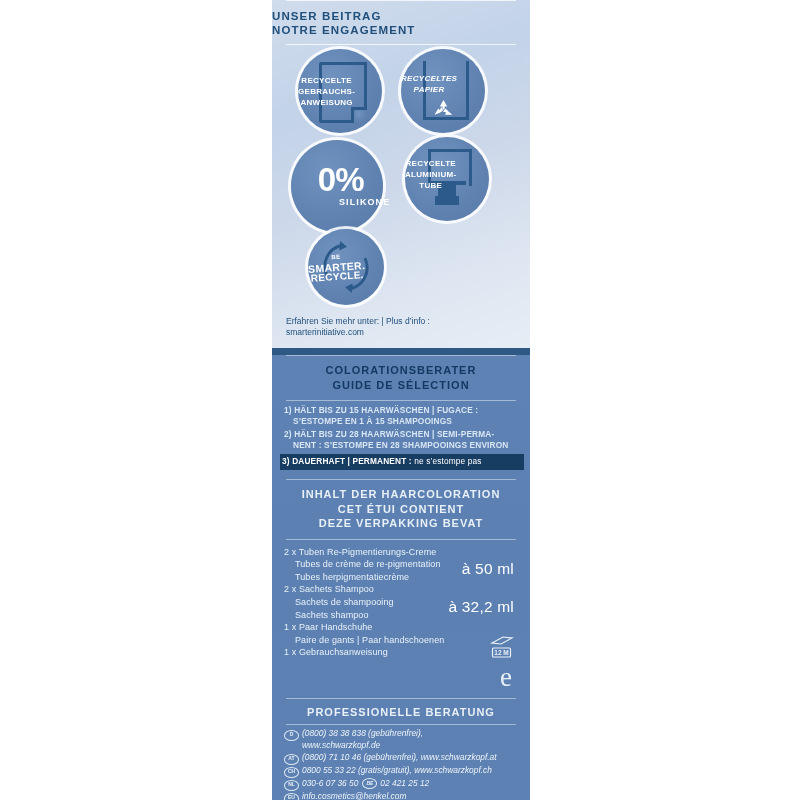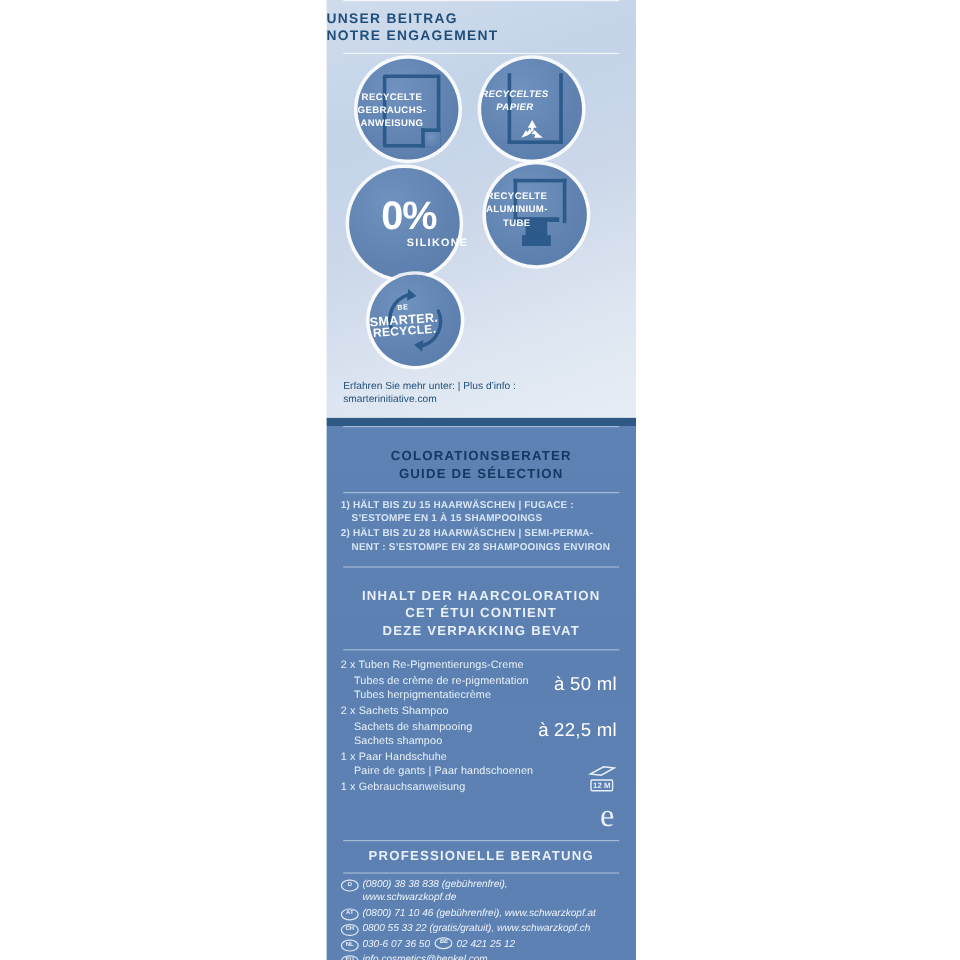--- a/index.html
+++ b/index.html
@@ -30,21 +30,21 @@
   .hrule{height:1px;background:rgba(255,255,255,.75);margin:0 14px;}
   .hrule-dk{height:1px;background:rgba(255,255,255,.45);margin:0 14px;}
 
   .head-top{
     text-align:left;color:#1f4e7a;font-weight:bold;letter-spacing:1.1px;
     font-size:11.5px;line-height:14px;padding:8px 0 7px;
   }
 
   .head-blue{
     text-align:center;color:#123a63;font-weight:bold;letter-spacing:1.0px;
-    font-size:11px;line-height:14.5px;padding:17px 0 8px;
+    font-size:11px;line-height:14.5px;padding:7px 0 8px;
   }
   .head-blue.white{color:#e8eff7;}
 
   
   .badges{position:relative;height:290px;}
   .circle{
     position:absolute;border-radius:50%;
     background:radial-gradient(circle at 38% 32%,#6f92bf 0%,#5f82b0 60%,#587aa8 100%);
     box-shadow:0 0 0 3px rgba(255,255,255,.85);
     display:flex;align-items:center;justify-content:flex-start;
@@ -246,20 +246,23 @@
       <div class="hrule-dk"></div>
 
       <div class="guide">
         <div class="guide-item">
           <span>1) HÄLT BIS ZU 15 HAARWÄSCHEN | FUGACE :</span>
           <span class="ind">S’ESTOMPE EN 1 À 15 SHAMPOOINGS</span>
         </div>
         <div class="guide-item">
           <span>2) HÄLT BIS ZU 28 HAARWÄSCHEN | SEMI-PERMA-</span>
           <span class="ind">NENT : S’ESTOMPE EN 28 SHAMPOOINGS ENVIRON</span>
+        </div>
+        <div class="guide-item hl">
+          <span>3) DAUERHAFT | PERMANENT :</span><span class="thin"> ne s’estompe pas</span>
         </div>
       </div>
 
       <div class="hrule-dk" style="margin-top:7px"></div>
       <div class="head-blue white">
         <div>INHALT DER HAARCOLORATION</div>
         <div>CET ÉTUI CONTIENT</div>
         <div>DEZE VERPAKKING BEVAT</div>
       </div>
       <div class="hrule-dk"></div>
@@ -269,21 +272,21 @@
         <div class="c-line ind">Tubes de crème de re-pigmentation</div>
         <div class="c-line ind">Tubes herpigmentatiecrème</div>
         <div class="c-line">2 x Sachets Shampoo</div>
         <div class="c-line ind">Sachets de shampooing</div>
         <div class="c-line ind">Sachets shampoo</div>
         <div class="c-line">1 x Paar Handschuhe</div>
         <div class="c-line ind">Paire de gants | Paar handschoenen</div>
         <div class="c-line">1 x Gebrauchsanweisung</div>
 
         <div class="amount" id="amt1">à 50 ml</div>
-        <div class="amount" id="amt2">à 22,5 ml</div>
+        <div class="amount" id="amt2">à 32,2 ml</div>
 
         <svg class="sym-jar" viewBox="0 0 52 60">
           <g stroke="#e9f0f8" fill="none" stroke-width="2.4">
             <path d="M8 18 L30 6 L48 8 L26 20 Z"></path>
             <rect x="9" y="28" width="36" height="18" rx="2"></rect>
           </g>
           <text x="27" y="42" text-anchor="middle" fill="#e9f0f8" font-family="Liberation Sans, sans-serif" font-size="13" font-weight="bold">12 M</text>
         </svg>
         <div class="sym-e">e</div>
       </div>

